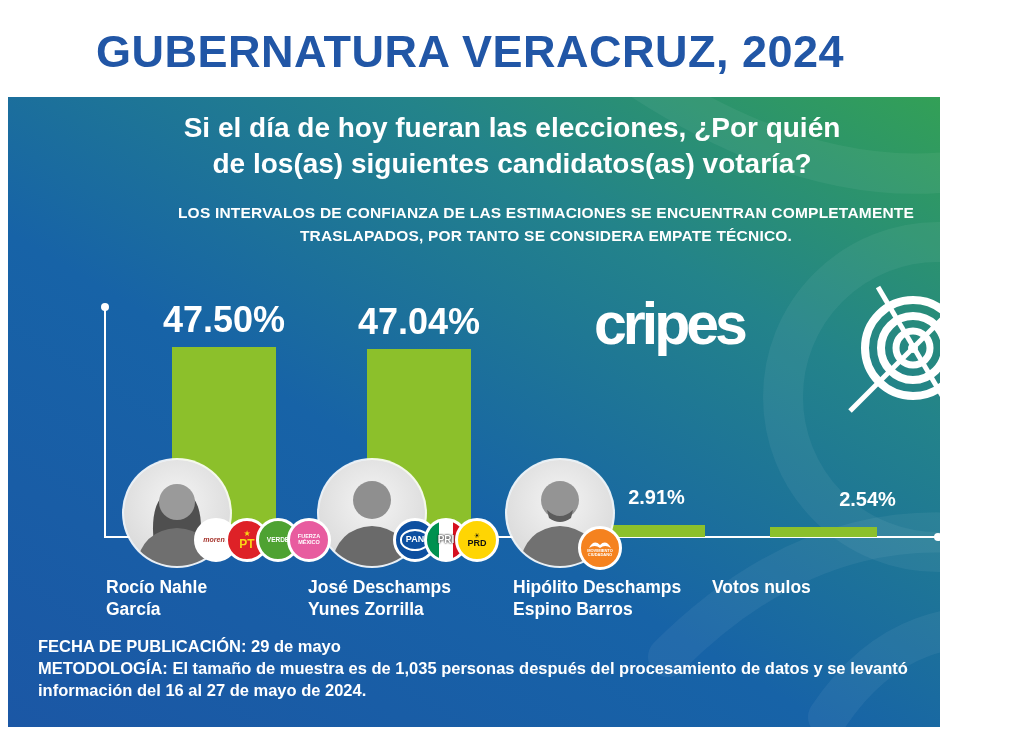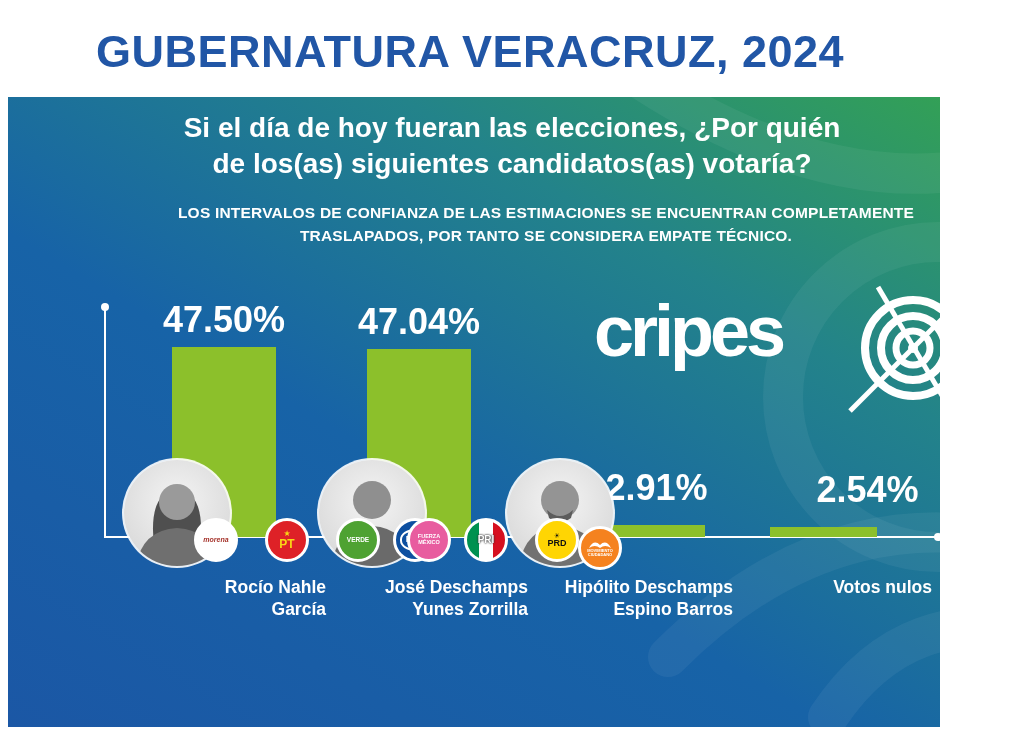--- a/index.html
+++ b/index.html
@@ -9,61 +9,61 @@
               font-size:45px;font-weight:900;color:#2156A6;letter-spacing:.5px;}
   .card{position:absolute;left:8px;top:97px;width:1008px;height:630px;
         background:linear-gradient(211deg,#35A44F 0%,#23838A 30%,#1763A7 60%,#1B57A5 100%);
         overflow:hidden;}
   .bg-decor{position:absolute;left:0;top:0;pointer-events:none;}
   .question{position:absolute;top:13px;left:0;width:100%;text-align:center;color:#fff;
             font-size:28px;font-weight:800;line-height:36px;}
   .note{position:absolute;top:104px;left:0;width:100%;text-align:center;color:#fff;
         font-size:15.5px;font-weight:700;line-height:23px;letter-spacing:.2px;padding-left:34px;}
   
-  .logo-text{position:absolute;left:586px;top:198px;font-size:72px;font-weight:800;
+  .logo-text{position:absolute;left:586px;top:198px;font-size:59px;font-weight:800;
              color:#fff;letter-spacing:-4px;line-height:1;}
   .logo-icon{position:absolute;left:826px;top:172px;width:158px;height:158px;}
   
   .y-axis{position:absolute;left:96px;top:212px;width:2px;height:229px;background:#fff;}
   .x-axis{position:absolute;left:97px;top:439px;width:833px;height:2px;background:#fff;}
   .axis-dot{position:absolute;width:8px;height:8px;border-radius:50%;background:#fff;}
   
   .bar-group{position:absolute;bottom:190px;height:0;}
   .bar{position:absolute;bottom:0;left:0;width:100%;}
   .bar-value{position:absolute;left:50%;transform:translateX(-50%);white-space:nowrap;
              color:#fff;font-weight:900;}
   .bar-value.big{font-size:36px;}
-  .bar-value.small{font-size:36px;}
+  .bar-value.small{font-size:20px;}
   
   .photo{position:absolute;width:106px;height:106px;border-radius:50%;background:#fff;
          overflow:hidden;box-shadow:0 0 0 2px rgba(255,255,255,.9);}
   .photo svg{display:block;width:100%;height:100%;}
   
-  .party-row{position:absolute;display:flex;gap:40px;}
+  .party-row{position:absolute;display:flex;}
   .chip{width:44px;height:44px;border-radius:50%;border:3px solid #fff;box-sizing:border-box;
         display:inline-flex;flex-direction:column;align-items:center;justify-content:center;
         margin-right:-13px;position:relative;overflow:hidden;}
   .chip-label{font-weight:800;text-align:center;line-height:1.05;}
   .chip-morena{background:#fff;} .chip-morena .chip-label{color:#A5322A;font-size:7px;font-style:italic;}
   .chip-pt{background:#DE2127;} .chip-pt .chip-label{color:#F9D616;font-size:12px;font-weight:900;}
   .chip-pt::before{content:"★";color:#F9D616;font-size:8px;line-height:1;}
   .chip-verde{background:#4EA232;} .chip-verde .chip-label{color:#fff;font-size:6.5px;}
   .chip-fuerza-por-mexico{background:#E85C9F;}
   .chip-fuerza-por-mexico .chip-label{color:#fff;font-size:5.5px;width:28px;}
   .chip-pan{background:#0D4FA0;}
   .chip-pan .chip-label{color:#fff;font-size:9px;border:2px solid #fff;border-radius:50%;padding:4px 4px;}
   .chip-pri{background:linear-gradient(90deg,#009150 0 32%,#ffffff 32% 68%,#D6101F 68% 100%);}
   .chip-pri .chip-label{color:#fff;font-size:10px;font-weight:900;text-shadow:0 0 2px #333,0 0 2px #333;}
   .chip-prd{background:#FFD503;} .chip-prd .chip-label{color:#111;font-size:9px;font-weight:900;}
   .chip-prd::before{content:"☀";color:#111;font-size:7px;line-height:1;}
   .chip-movimiento-ciudadano{background:#F5821F;}
   .chip-movimiento-ciudadano .chip-label{color:#fff;font-size:4px;width:30px;}
   .mc-bird{width:24px;height:10px;display:block;}
   
-  .name{position:absolute;top:479px;width:220px;text-align:right;color:#fff;
+  .name{position:absolute;top:479px;width:220px;text-align:left;color:#fff;
         font-weight:800;font-size:17.5px;line-height:22px;}
   
   .footer{position:absolute;left:30px;top:538px;width:948px;color:#fff;
           font-size:16.5px;line-height:22px;font-weight:700;}
   .footer b{font-weight:800;}
 </style>
 </head>
 <body>
 
 <div class="canvas">
@@ -198,15 +198,19 @@
       <div>Yunes Zorrilla</div>
     </div>
     <div class="name" style="left:704px;">
       <div>Votos nulos</div>
     </div>
     <div class="name" style="left:505px;">
       <div>Hipólito Deschamps</div>
       <div>Espino Barros</div>
     </div>
 
+    <div class="footer">
+      <div><b>FECHA DE PUBLICACIÓN:</b><span> 29 de mayo</span></div>
+      <div><b>METODOLOGÍA:</b><span> El tamaño de muestra es de 1,035 personas después del procesamiento de datos y se levantó información del 16 al 27 de mayo de 2024.</span></div>
+    </div>
 
   </div>
 </div>
 
 </body></html>

